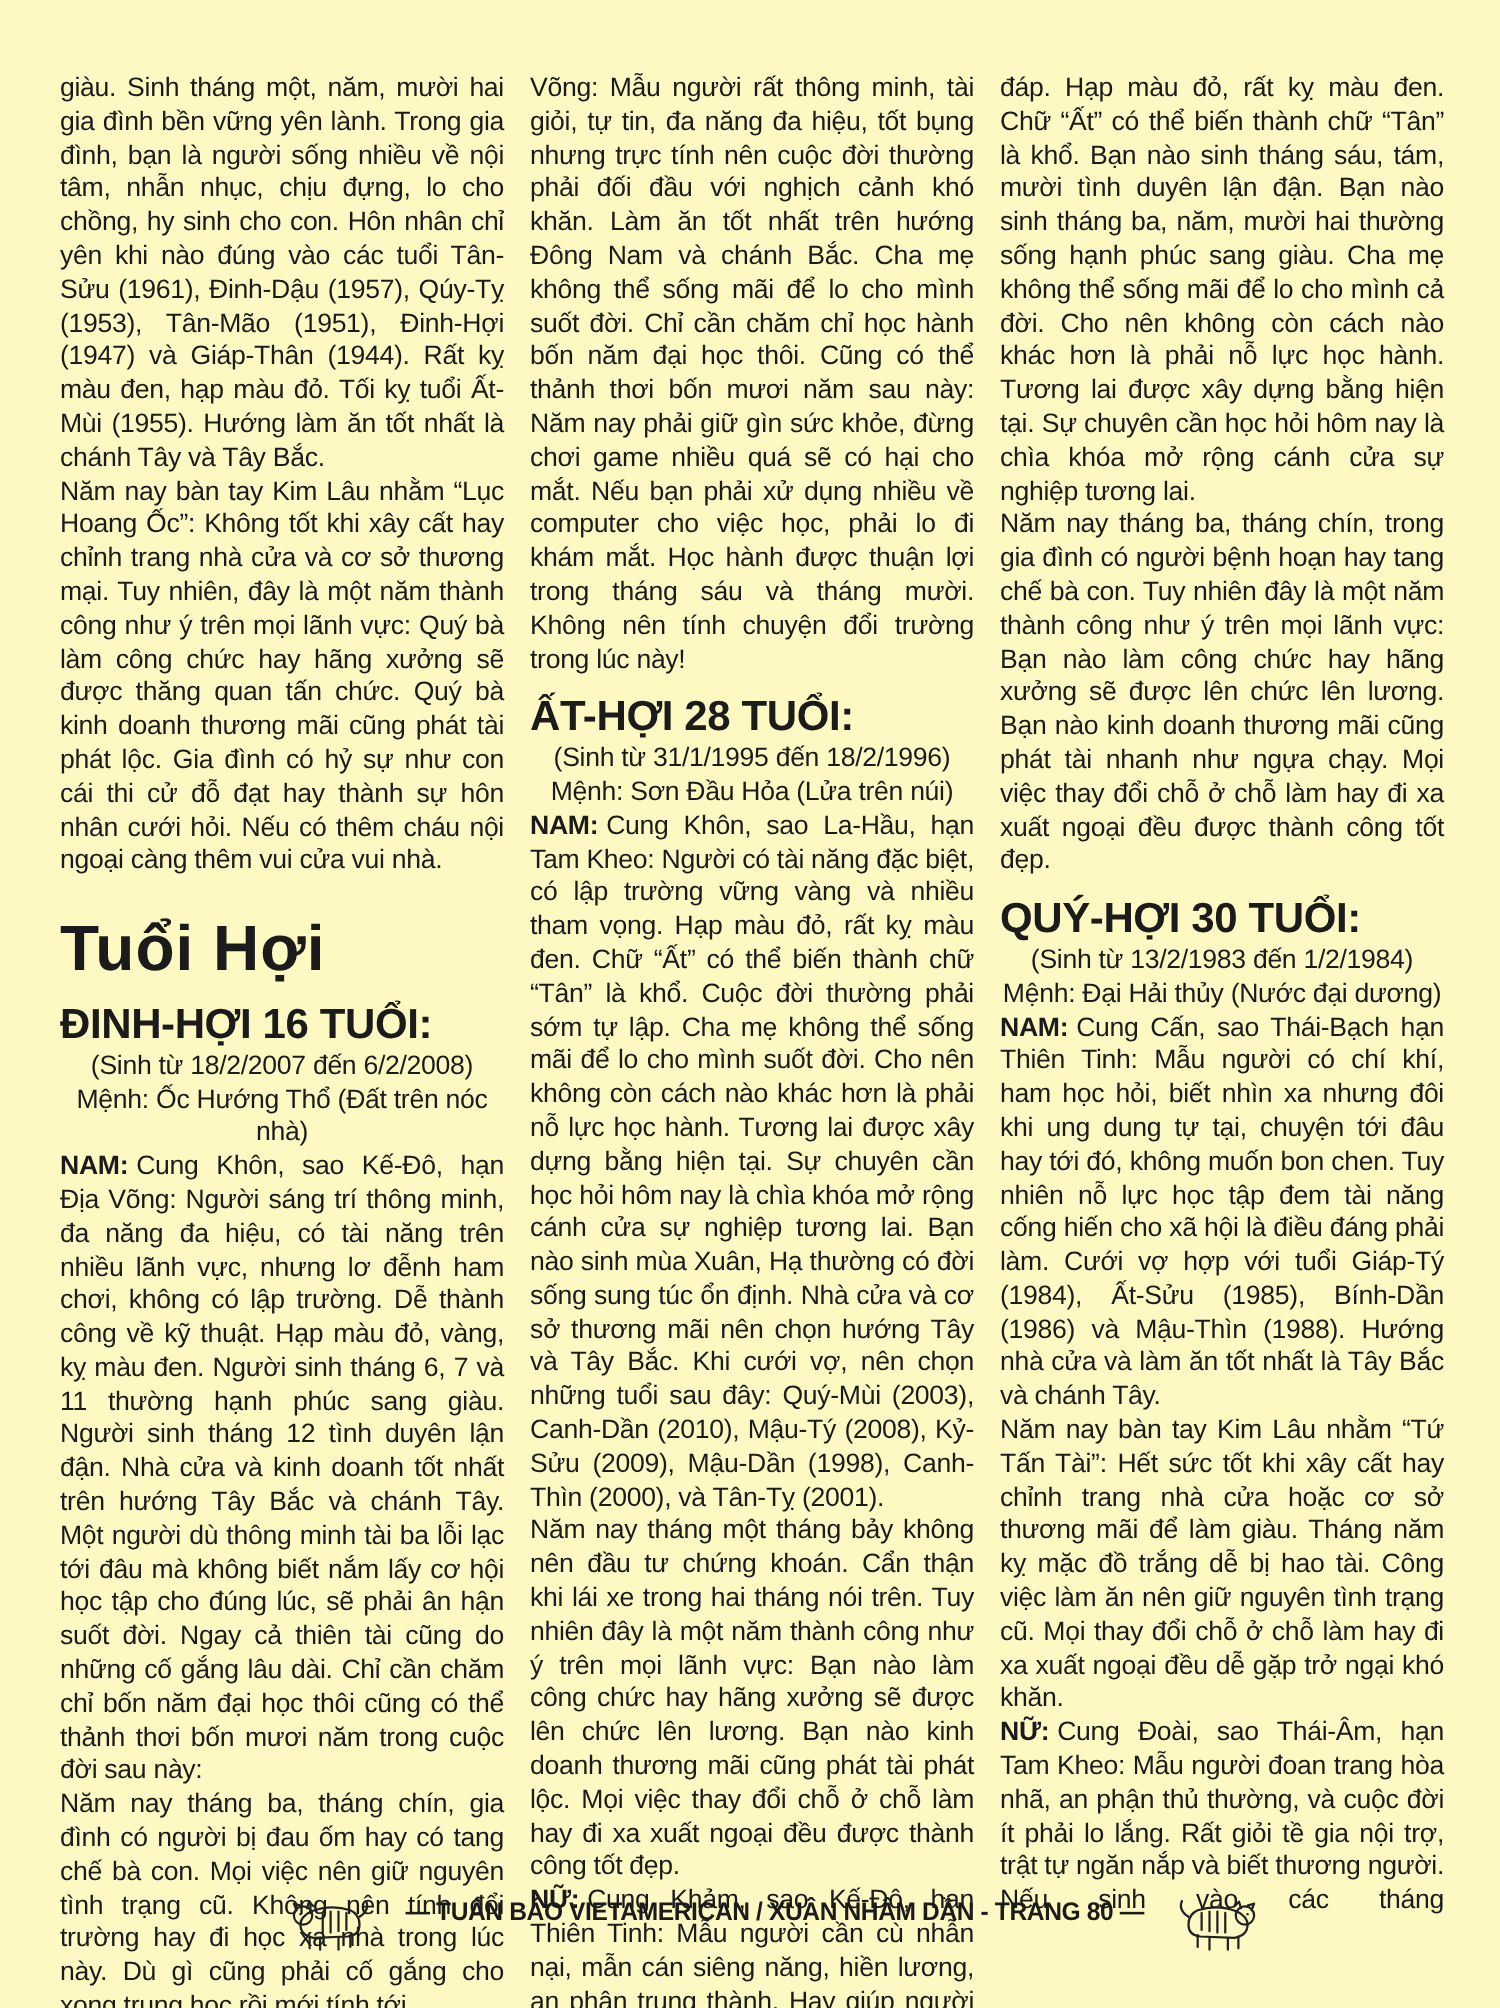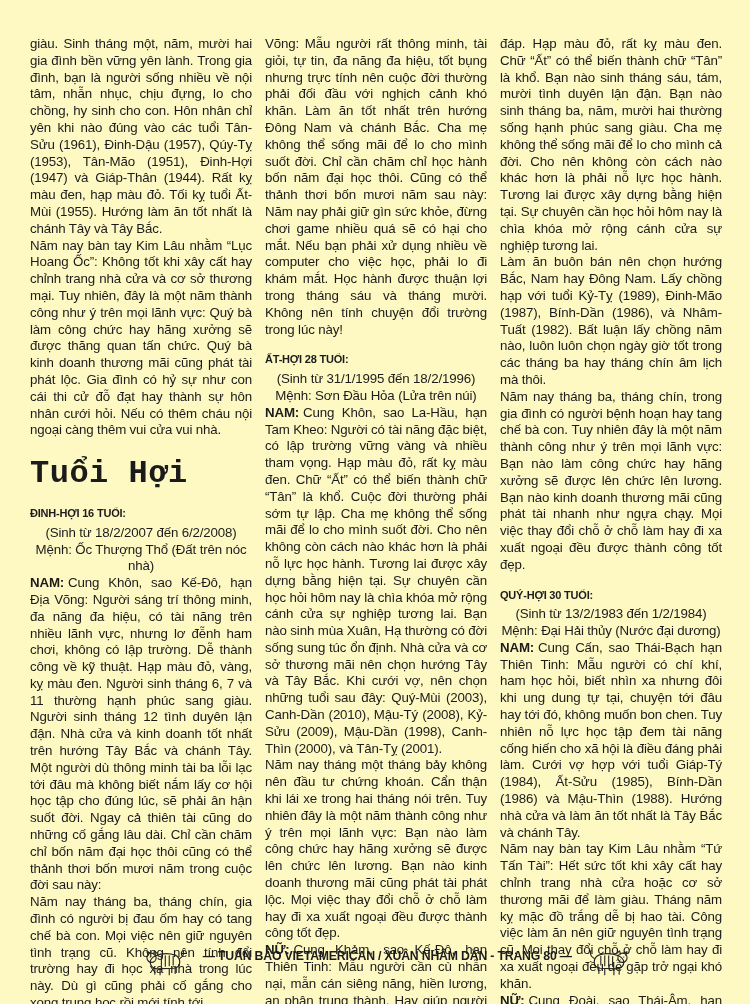--- a/index.html
+++ b/index.html
@@ -18,29 +18,29 @@
     width:222px;
     font-size:13.3px;line-height:16.8px;
     letter-spacing:-0.15px;
     text-align:justify;
   }
   .col p{margin:0;text-align:justify;}
   p.cont{text-align-last:justify;}
   .lead-block{margin-top:9px;}
   .plabel{font-weight:bold;margin-right:0.3em;}
   .main-heading{
-    font-family:Liberation Mono, monospace;
+    font-family:Liberation Sans, sans-serif;
     font-weight:bold;
     font-size:32px;
     letter-spacing:0.5px;
     margin:27px 0 22px 0;
     text-align:left;
   }
   .sec-title{
-    font-size:11px;font-weight:bold;
+    font-size:21px;font-weight:bold;
     margin:13px 0 3px 0;
     letter-spacing:-0.2px;
     text-align:left;
   }
   .col p.meta{text-align:center;}
   .footer{
     position:absolute;left:0;bottom:26px;width:750px;
     display:flex;justify-content:center;align-items:flex-start;gap:10px;padding-left:12px;
   }
   .footer-text{
@@ -59,40 +59,39 @@
 <div class="page">
 
   <div class="cols">
 
     <div class="col">
       <p>giàu. Sinh tháng một, năm, mười hai gia đình bền vững yên lành. Trong gia đình, bạn là người sống nhiều về nội tâm, nhẫn nhục, chịu đựng, lo cho chồng, hy sinh cho con. Hôn nhân chỉ yên khi nào đúng vào các tuổi Tân-Sửu (1961), Đinh-Dậu (1957), Qúy-Tỵ (1953), Tân-Mão (1951), Đinh-Hợi (1947) và Giáp-Thân (1944). Rất kỵ màu đen, hạp màu đỏ. Tối kỵ tuổi Ất-Mùi (1955). Hướng làm ăn tốt nhất là chánh Tây và Tây Bắc.</p>
       <p>Năm nay bàn tay Kim Lâu nhằm “Lục Hoang Ốc”: Không tốt khi xây cất hay chỉnh trang nhà cửa và cơ sở thương mại. Tuy nhiên, đây là một năm thành công như ý trên mọi lãnh vực: Quý bà làm công chức hay hãng xưởng sẽ được thăng quan tấn chức. Quý bà kinh doanh thương mãi cũng phát tài phát lộc. Gia đình có hỷ sự như con cái thi cử đỗ đạt hay thành sự hôn nhân cưới hỏi. Nếu có thêm cháu nội ngoại càng thêm vui cửa vui nhà.</p>
       <div class="main-heading">Tuổi Hợi</div>
       <div class="sec-title">ĐINH-HỢI 16 TUỔI:</div>
       <p class="meta">(Sinh từ 18/2/2007 đến 6/2/2008)</p>
-      <p class="meta">Mệnh: Ốc Thượng Thổ (Đất trên nóc nhà)</p>
+      <p class="meta">Mệnh: Ốc Hướng Thổ (Đất trên nóc nhà)</p>
       <p class="lead-block"><span class="plabel">NAM:</span><span>Cung Khôn, sao Kế-Đô, hạn Địa Võng: Người sáng trí thông minh, đa năng đa hiệu, có tài năng trên nhiều lãnh vực, nhưng lơ đễnh ham chơi, không có lập trường. Dễ thành công về kỹ thuật. Hạp màu đỏ, vàng, kỵ màu đen. Người sinh tháng 6, 7 và 11 thường hạnh phúc sang giàu. Người sinh tháng 12 tình duyên lận đận. Nhà cửa và kinh doanh tốt nhất trên hướng Tây Bắc và chánh Tây. Một người dù thông minh tài ba lỗi lạc tới đâu mà không biết nắm lấy cơ hội học tập cho đúng lúc, sẽ phải ân hận suốt đời. Ngay cả thiên tài cũng do những cố gắng lâu dài. Chỉ cần chăm chỉ bốn năm đại học thôi cũng có thể thảnh thơi bốn mươi năm trong cuộc đời sau này:</span></p>
       <p>Năm nay tháng ba, tháng chín, gia đình có người bị đau ốm hay có tang chế bà con. Mọi việc nên giữ nguyên tình trạng cũ. Không nên tính đổi trường hay đi học xa nhà trong lúc này. Dù gì cũng phải cố gắng cho xong trung học rồi mới tính tới.</p>
 
     </div>
 
     <div class="col">
       <p class="cont">Võng: Mẫu người rất thông minh, tài giỏi, tự tin, đa năng đa hiệu, tốt bụng nhưng trực tính nên cuộc đời thường phải đối đầu với nghịch cảnh khó khăn. Làm ăn tốt nhất trên hướng Đông Nam và chánh Bắc. Cha mẹ không thể sống mãi để lo cho mình suốt đời. Chỉ cần chăm chỉ học hành bốn năm đại học thôi. Cũng có thể thảnh thơi bốn mươi năm sau này:</p>
       <p>Năm nay phải giữ gìn sức khỏe, đừng chơi game nhiều quá sẽ có hại cho mắt. Nếu bạn phải xử dụng nhiều về computer cho việc học, phải lo đi khám mắt. Học hành được thuận lợi trong tháng sáu và tháng mười. Không nên tính chuyện đổi trường trong lúc này!</p>
       <div class="sec-title">ẤT-HỢI 28 TUỔI:</div>
       <p class="meta">(Sinh từ 31/1/1995 đến 18/2/1996)</p>
       <p class="meta">Mệnh:  Sơn Đầu Hỏa (Lửa trên núi)</p>
       <p class="lead-block"><span class="plabel">NAM:</span><span>Cung Khôn, sao La-Hầu, hạn Tam Kheo: Người có tài năng đặc biệt, có lập trường vững vàng và nhiều tham vọng. Hạp màu đỏ, rất kỵ màu đen. Chữ “Ất” có thể biến thành chữ “Tân” là khổ. Cuộc đời thường phải sớm tự lập. Cha mẹ không thể sống mãi để lo cho mình suốt đời. Cho nên không còn cách nào khác hơn là phải nỗ lực học hành. Tương lai được xây dựng bằng hiện tại. Sự chuyên cần học hỏi hôm nay là chìa khóa mở rộng cánh cửa sự nghiệp tương lai. Bạn nào sinh mùa Xuân, Hạ thường có đời sống sung túc ổn định. Nhà cửa và cơ sở thương mãi nên chọn hướng Tây và Tây Bắc. Khi cưới vợ, nên chọn những tuổi sau đây: Quý-Mùi (2003), Canh-Dần (2010), Mậu-Tý (2008), Kỷ-Sửu (2009), Mậu-Dần (1998), Canh-Thìn (2000), và Tân-Tỵ (2001).</span></p>
       <p>Năm nay tháng một tháng bảy không nên đầu tư chứng khoán. Cẩn thận khi lái xe trong hai tháng nói trên. Tuy nhiên đây là một năm thành công như ý trên mọi lãnh vực: Bạn nào làm công chức hay hãng xưởng sẽ được lên chức lên lương. Bạn nào kinh doanh thương mãi cũng phát tài phát lộc. Mọi việc thay đổi chỗ ở chỗ làm hay đi xa xuất ngoại đều được thành công tốt đẹp.</p>
       <p class="lead-block cont"><span class="plabel">NỮ:</span><span>Cung Khảm, sao Kế-Đô, hạn Thiên Tinh: Mẫu người cần cù nhẫn nại, mẫn cán siêng năng, hiền lương, an phận trung thành. Hay giúp người nhưng ít khi được đền</span></p>
     </div>
 
     <div class="col">
       <p>đáp. Hạp màu đỏ, rất kỵ màu đen.  Chữ “Ất” có thể biến thành chữ “Tân” là khổ. Bạn nào sinh tháng sáu, tám, mười tình duyên lận đận. Bạn nào sinh tháng ba, năm, mười hai thường sống hạnh phúc sang giàu. Cha mẹ không thể sống mãi để lo cho mình cả đời. Cho nên không còn cách nào khác hơn là phải nỗ lực học hành. Tương lai được xây dựng bằng hiện tại. Sự chuyên cần học hỏi hôm nay là chìa khóa mở rộng cánh cửa sự nghiệp tương lai.</p>
-      <p>Làm ăn buôn bán nên chọn hướng Bắc, Nam hay Đông Nam. Lấy chồng hạp với tuổi Kỷ-Tỵ (1989), Đinh-Mão (1987), Bính-Dần (1986), và Nhâm-Tuất (1982). Bất luận lấy chồng năm nào, luôn luôn chọn ngày giờ tốt trong các tháng ba hay tháng chín âm lịch mà thôi.</p>
       <p>Năm nay tháng ba, tháng chín, trong gia đình có người bệnh hoạn hay tang chế bà con. Tuy nhiên đây là một năm thành công như ý trên mọi lãnh vực: Bạn nào làm công chức hay hãng xưởng sẽ được lên chức lên lương. Bạn nào kinh doanh thương mãi cũng phát tài nhanh như ngựa chạy. Mọi việc thay đổi chỗ ở chỗ làm hay đi xa xuất ngoại đều được thành công tốt đẹp.</p>
       <div class="sec-title">QUÝ-HỢI 30 TUỔI:</div>
       <p class="meta">(Sinh từ 13/2/1983 đến 1/2/1984)</p>
       <p class="meta">Mệnh: Đại Hải thủy (Nước đại dương)</p>
       <p class="lead-block"><span class="plabel">NAM:</span><span>Cung Cấn, sao Thái-Bạch hạn Thiên Tinh: Mẫu người có chí khí, ham học hỏi, biết nhìn xa nhưng đôi khi ung dung tự tại, chuyện tới đâu hay tới đó, không muốn bon chen. Tuy nhiên nỗ lực học tập đem tài năng cống hiến cho xã hội là điều đáng phải làm. Cưới vợ hợp với tuổi Giáp-Tý (1984), Ất-Sửu (1985), Bính-Dần (1986) và Mậu-Thìn (1988). Hướng nhà cửa và làm ăn tốt nhất là Tây Bắc và chánh Tây.</span></p>
       <p>Năm nay bàn tay Kim Lâu nhằm “Tứ Tấn Tài”: Hết sức tốt khi xây cất hay chỉnh trang nhà cửa hoặc cơ sở thương mãi để làm giàu. Tháng năm kỵ mặc đồ trắng dễ bị hao tài. Công việc làm ăn nên giữ nguyên tình trạng cũ. Mọi thay đổi chỗ ở chỗ làm hay đi xa xuất ngoại đều dễ gặp trở ngại khó khăn.</p>
       <p class="lead-block cont"><span class="plabel">NỮ:</span><span>Cung Đoài, sao Thái-Âm, hạn Tam Kheo: Mẫu người đoan trang hòa nhã, an phận thủ thường, và cuộc đời ít phải lo lắng. Rất giỏi tề gia nội trợ, trật tự ngăn nắp và biết thương người. Nếu sinh vào các tháng</span></p>
     </div>
 
   </div>

